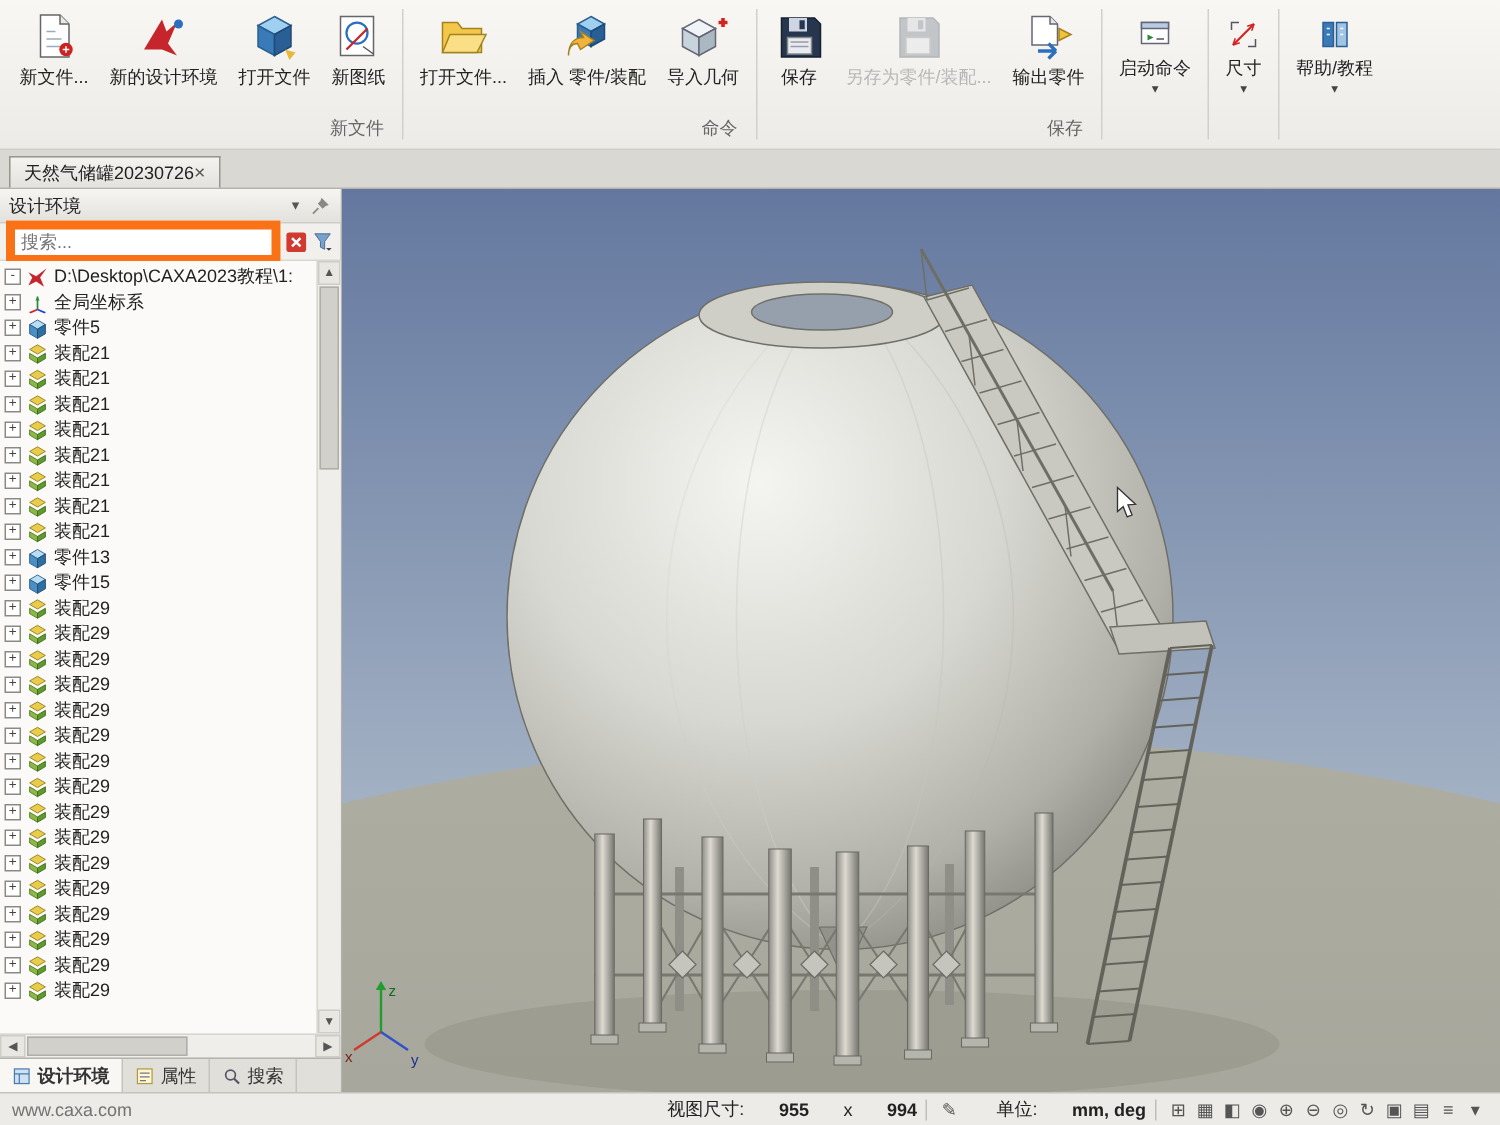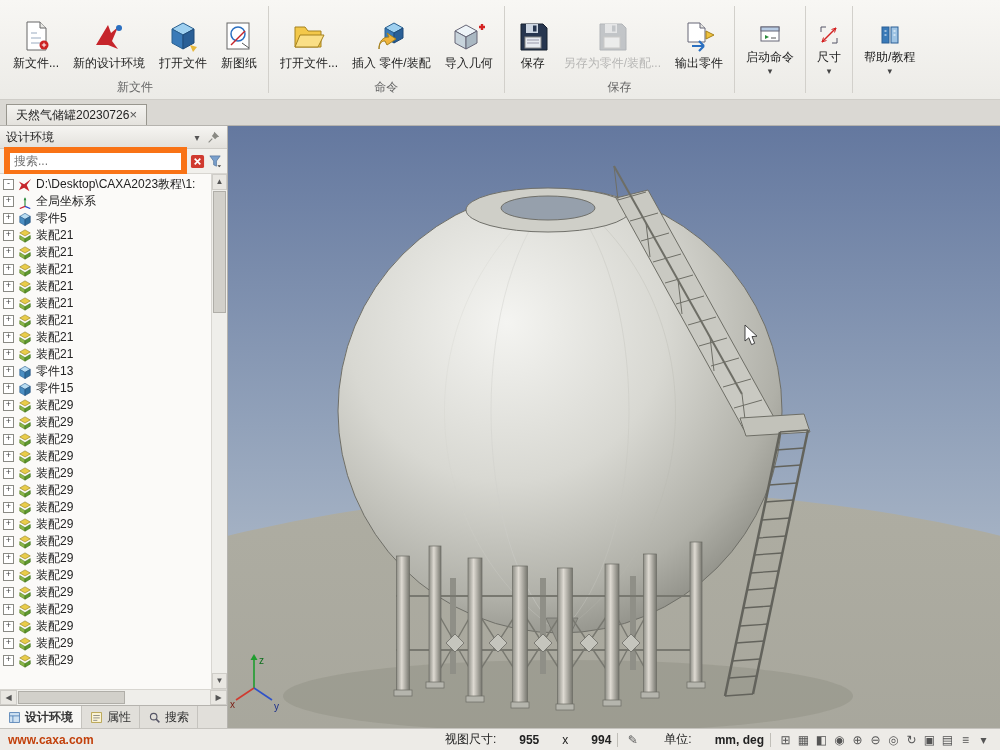--- a/index.html
+++ b/index.html
@@ -2,28 +2,28 @@
 <html><head>
 <meta charset="utf-8">
 <style>
   html,body{margin:0;padding:0}
   body{width:1000px;height:750px;overflow:hidden;font-family:"Liberation Sans",sans-serif;font-size:12px;color:#222;background:#f3f2ef}
   .app{position:relative;width:1000px;height:750px}
 
   
   .ribbon{position:absolute;top:0;left:0;right:0;height:100px;background:linear-gradient(#f8f7f4,#ecebe7);border-bottom:1px solid #cfcdc8;display:flex;align-items:stretch;padding:0 4px;box-sizing:border-box}
   .rgroup{display:flex;flex-direction:column;min-width:0}
-  .rbuttons{flex:1;display:flex;align-items:flex-start;padding:15px 2px 0}
+  .rbuttons{flex:1;display:flex;align-items:flex-start;padding:3px 2px 0}
   .rbtn{display:flex;flex-direction:column;align-items:center;gap:2px;background:none;border:1px solid transparent;padding:3px 6px;font-family:"Liberation Sans",sans-serif;font-size:12px;color:#222;cursor:pointer}
   .rbtn.disabled{opacity:.55;color:#888}
   .ricon svg{width:34px;height:34px;display:block}
   .rbtn.small .ricon svg{width:24px;height:24px;margin-top:4px}
   .rlabel{white-space:nowrap}
   .dd{font-size:9px;color:#444;line-height:6px}
-  .rgroup-label{text-align:center;color:#666;font-size:12px;padding:3px 10px 5px;white-space:nowrap}
+  .rgroup-label{text-align:right;color:#666;font-size:12px;padding:3px 10px 5px;white-space:nowrap}
   .rsep{width:1px;background:#d2d0cb;margin:6px 2px}
 
   
   .tabrow{position:absolute;top:100px;left:0;right:0;height:26px;background:#dad8d3;border-bottom:1px solid #b5b3ae;display:flex;align-items:flex-end;padding-left:6px;box-sizing:border-box}
   .doctab{display:flex;align-items:center;background:linear-gradient(#f4f3f0,#e4e2dd);border:1px solid #98968e;border-bottom:none;padding:3px 9px;height:21px;box-sizing:border-box;cursor:pointer}
   .doctab .close{color:#555;font-size:13px;line-height:10px}
 
   
   .main{position:absolute;top:126px;bottom:22px;left:0;right:0;display:flex}
   .sidebar{width:228px;flex:none;background:#f1f0ec;border-right:1px solid #b5b3ae;display:flex;flex-direction:column;box-sizing:border-box}
@@ -52,21 +52,21 @@
   .sb-tabs{height:22px;flex:none;display:flex;background:#e1dfda;border-top:1px solid #b5b3ae}
   .sb-tab{display:flex;align-items:center;gap:4px;padding:0 8px;border-right:1px solid #c5c3be;color:#333;cursor:pointer}
   .sb-tab svg{width:13px;height:13px}
   .sb-tab.active{background:#f8f7f4;font-weight:bold}
 
   .viewport{flex:1;position:relative;min-width:0}
   .scene{display:block;width:100%;height:100%}
 
   
   .statusbar{position:absolute;left:0;right:0;bottom:0;height:22px;background:#edebe7;border-top:1px solid #c5c3be;display:flex;align-items:center;gap:6px;padding:0 8px;box-sizing:border-box;font-size:12px}
-  .sb-link{color:#c2410c;font-weight:bold;cursor:pointer}
+  .sb-link{color:#737373;font-weight:normal;cursor:pointer}
   .status-sep{width:1px;height:14px;background:#c0beb8}
   .sicon{color:#555;width:17px;text-align:center;cursor:pointer}
   .spacer{flex:1}
   .sgroup{display:flex;align-items:center;gap:23px}
   .sval{font-weight:bold}
   #status-icons-right{display:flex;align-items:center;gap:1px}
 </style>
 </head>
 <body>
 

